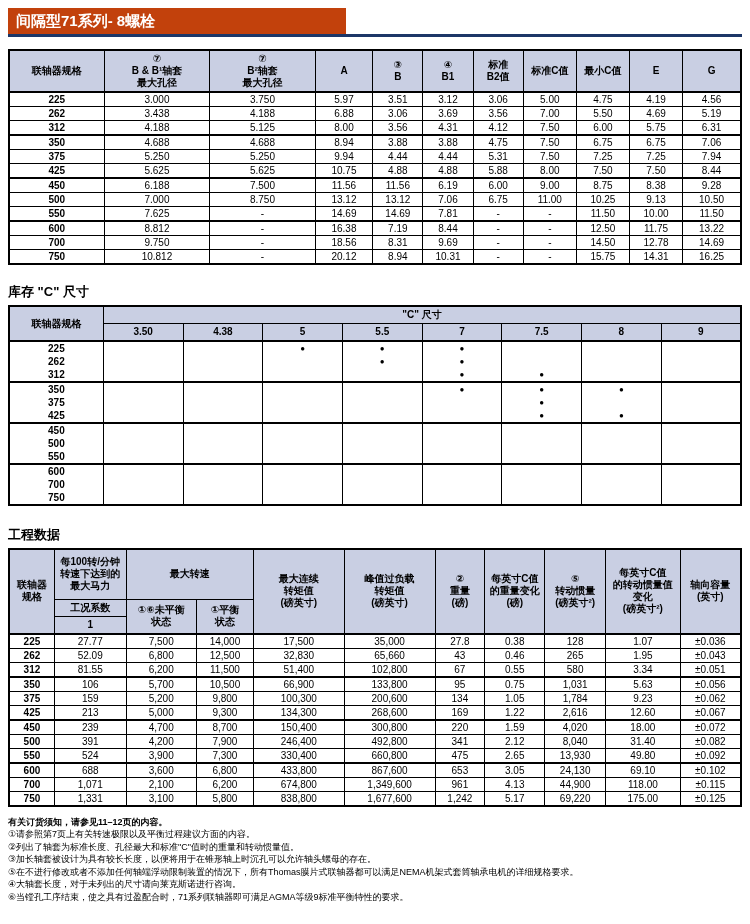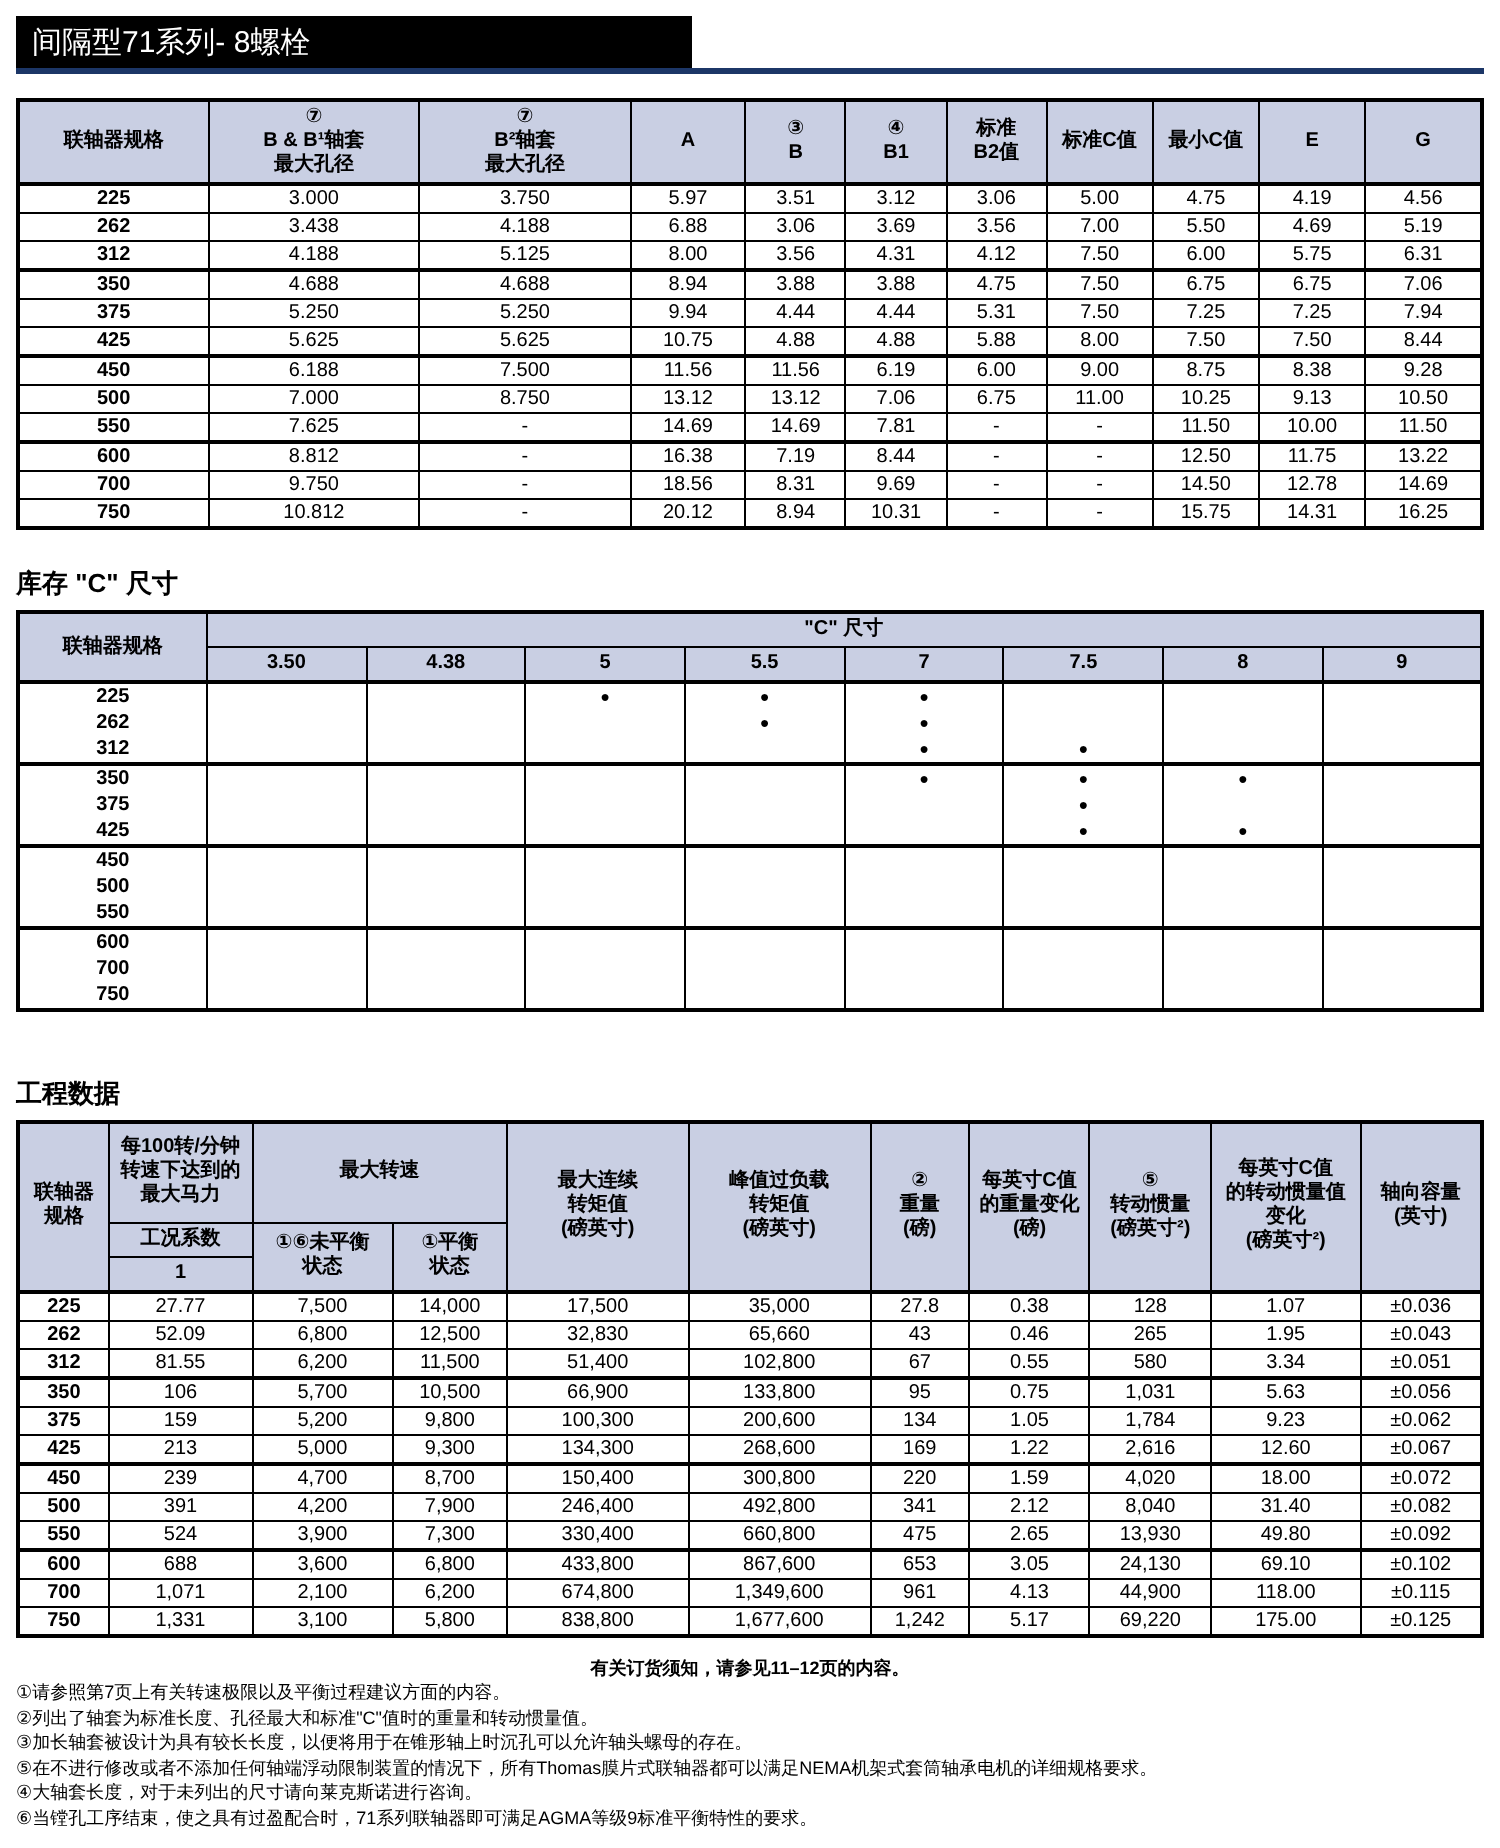--- a/index.html
+++ b/index.html
@@ -1,42 +1,42 @@
 <!DOCTYPE html>
 <html><head>
 <meta charset="utf-8">
 <style>
   * { box-sizing: border-box; }
   html,body { margin:0; padding:0; background:#f2f2f0; }
   body { width:750px; font-family:"Liberation Sans","DejaVu Sans",sans-serif; color:#000; }
   .page { width:750px; min-height:924px; background:#ffffff; padding:8px 8px 4px 8px; }
 
   .title-row { border-bottom:3px solid #1c3667; margin-bottom:12px; }
-  .title-badge { display:inline-block; background:#000000; color:#fff; font-size:15px;
-                 font-weight:normal; padding:4px 10px 3px 8px; min-width:338px; }
+  .title-badge { display:inline-block; background:#c2410c; color:#fff; font-size:15px;
+                 font-weight:bold; padding:4px 10px 3px 8px; min-width:338px; }
 
   .section-heading { font-size:13px; font-weight:bold; margin:14px 0 4px 0; }
 
   table.spec { width:100%; border-collapse:collapse; border:2px solid #000; table-layout:fixed; }
   .spec th { background:#c9cfe3; font-weight:bold; font-size:10px; border:1px solid #000;
              padding:2px 1px; white-space:pre-line; line-height:12px; text-align:center;
              vertical-align:middle; }
   .spec thead { border-bottom:2px solid #000; }
   .spec td { border:1px solid #000; font-size:10px; text-align:center; padding:0 2px;
              line-height:13px; vertical-align:middle; }
   .spec tr.group-start td { border-top:2px solid #000; }
   .spec td.spec-col { font-weight:bold; }
   #t3 td { line-height:13px; }
   #t3 thead tr.h1 th { height:50px; }
   #t2 td div, #t2 td.spec-col div { height:13px; line-height:13px; }
   .dot { font-size:8px; }
 
   .footnotes { margin-top:9px; font-size:9px; line-height:12.5px; }
   .footnotes p { margin:0; }
-  .footnotes p.first { font-weight:bold;text-align:center; }
+  .footnotes p.first { font-weight:bold; }
 </style>
 </head>
 <body>
 
 <div class="page">
 
   <div class="title-row">
     <span class="title-badge">间隔型71系列- 8螺栓</span>
   </div>
 
@@ -450,21 +450,21 @@
           </td>
           <td>
             <div>&nbsp;</div>
             <div>&nbsp;</div>
             <div>&nbsp;</div>
           </td>
         </tr>
       </tbody>
     </table>
 
-  <div class="section-heading" style="margin-top:32px">工程数据</div>
+  <div class="section-heading" style="margin-top:20px">工程数据</div>
   <table id="t3" class="spec">
     <colgroup>
       <col style="width:6.2%">
         <col style="width:9.8%">
         <col style="width:9.6%">
       <col style="width:7.8%">
         <col style="width:12.4%">
         <col style="width:12.4%">
       <col style="width:6.8%">
         <col style="width:8.2%">

